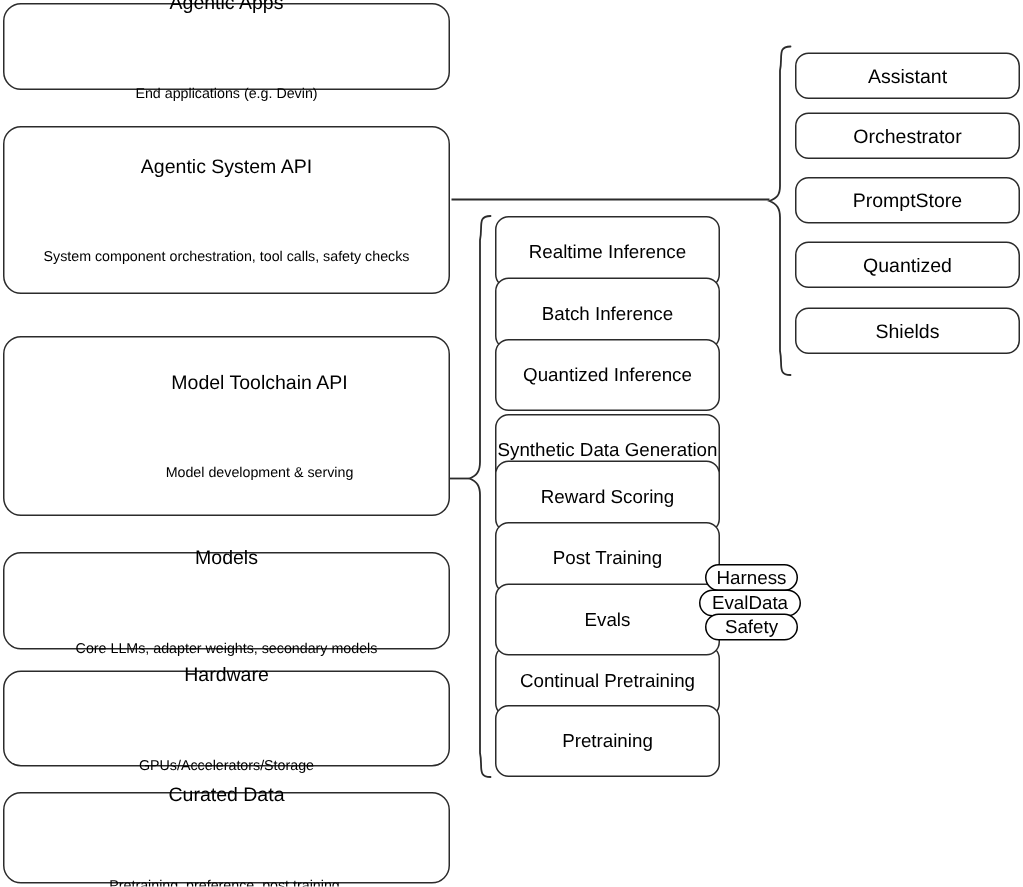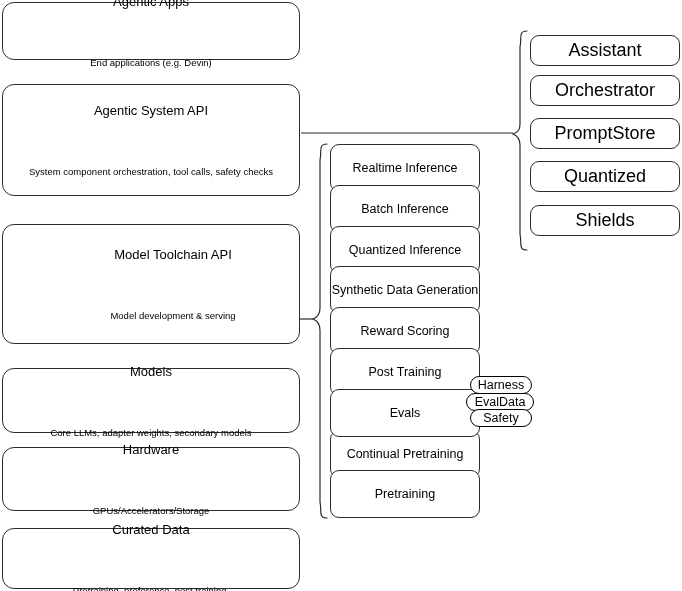--- a/index.html
+++ b/index.html
@@ -70,21 +70,21 @@
   .mid-box .title { font-size: 12.5px; }
 
   
   .right-box {
     left: 530px;
     width: 150px;
     height: 31px;
     border-radius: 9px;
     z-index: 3;
   }
-  .right-box .title { font-size: 18px; }
+  .right-box .title { font-size: 13px; }
 
   
   .pill {
     position: absolute;
     box-sizing: border-box;
     background: #ffffff;
     border: 1.4px solid #000000;
     border-radius: 999px;
     display: flex;
     align-items: center;
@@ -180,21 +180,21 @@
 
   <div class="box mid-box" style="top:144px;">
     <div class="title">Realtime Inference</div>
   </div>
   <div class="box mid-box" style="top:185px;">
     <div class="title">Batch Inference</div>
   </div>
   <div class="box mid-box" style="top:226px;">
     <div class="title">Quantized Inference</div>
   </div>
-  <div class="box mid-box" style="top:266px;text-align:right;">
+  <div class="box mid-box" style="top:276px;text-align:right;">
     <div class="title">Synthetic Data Generation</div>
   </div>
   <div class="box mid-box" style="top:307px;">
     <div class="title">Reward Scoring</div>
   </div>
   <div class="box mid-box" style="top:348px;">
     <div class="title">Post Training</div>
   </div>
   <div class="box mid-box" style="top:430px;">
     <div class="title">Continual Pretraining</div>

